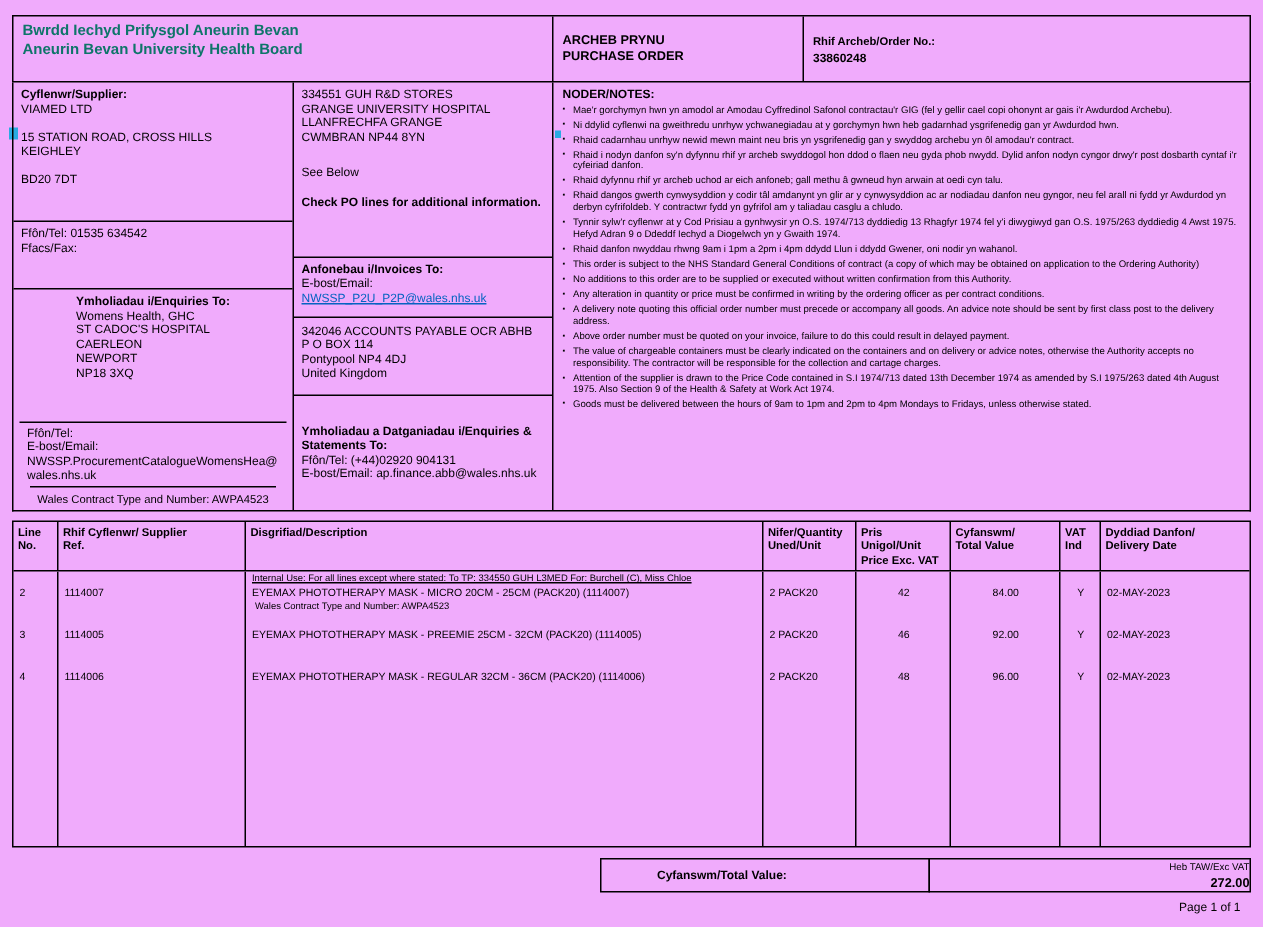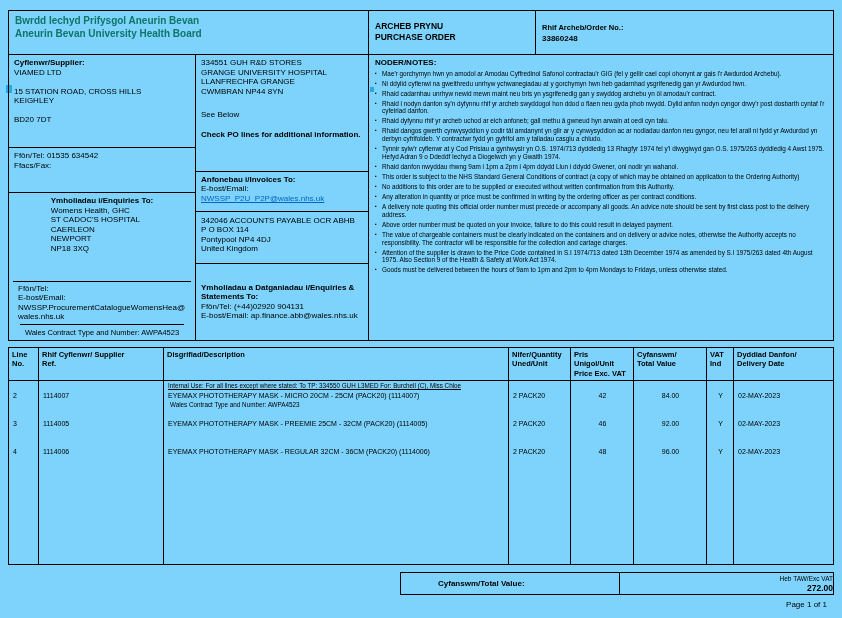--- a/index.html
+++ b/index.html
@@ -3,21 +3,21 @@
 <meta charset="utf-8">
 <style>
   :root{
     --brand-teal:#0e7569;
     --link-blue:#0563c1;
     --marker-cyan:#29abe2;
   }
   *{margin:0;padding:0;box-sizing:border-box;}
   html,body{background:#fff;}
   body{width:842px;height:618px;font-family:"Liberation Sans",sans-serif;color:#000;position:relative;overflow:hidden;}
-  .page{position:absolute;inset:0;background:#7dd3fc;}
+  .page{position:absolute;inset:0;background:#f0abfc;}
   .doc{position:absolute;left:8px;top:10px;width:826px;}
 
   
   .hdr-row{display:flex;border:1px solid #000;height:45px;}
   .hdr-cell{border-right:1px solid #000;padding:3px 6px;overflow:hidden;}
   .hdr-cell:last-child{border-right:none;}
   .c-brand{width:360px;padding-top:4px;}
   .brand-line{font-size:10px;font-weight:bold;color:var(--brand-teal);line-height:1.25;}
   .c-title{width:167px;padding-top:10px;}
   .po-title{font-size:8.5px;font-weight:bold;line-height:1.35;}

